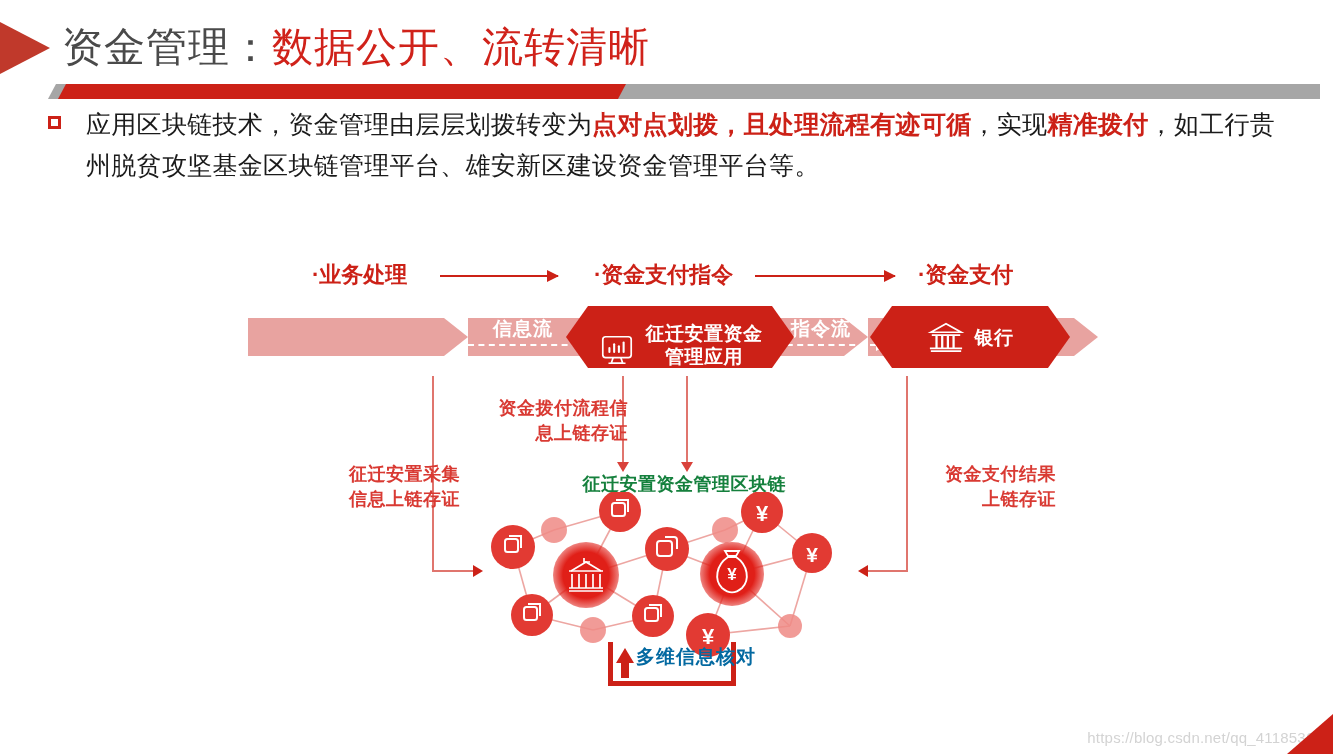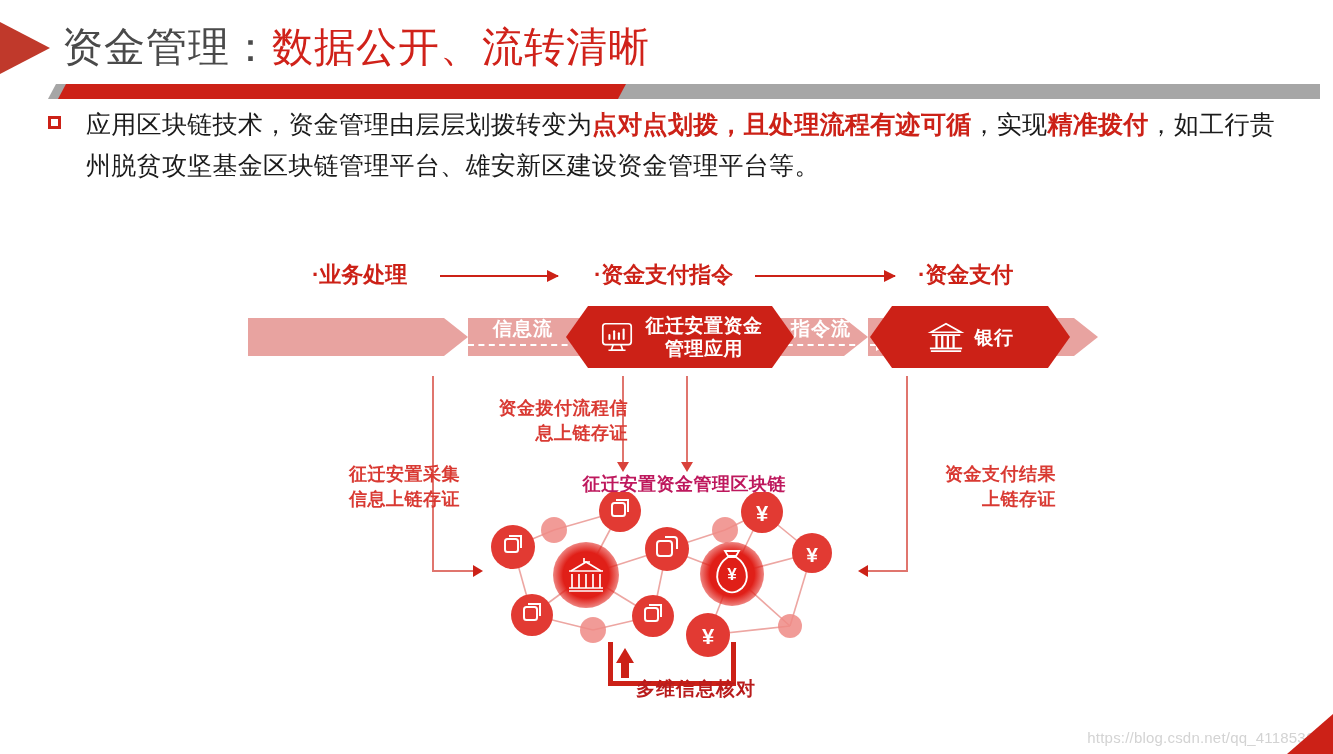--- a/index.html
+++ b/index.html
@@ -178,21 +178,21 @@
     height: 62px;
     background: #cc2117;
     clip-path: polygon(22px 0, calc(100% - 22px) 0, 100% 50%, calc(100% - 22px) 100%, 22px 100%, 0 50%);
     display: flex;
     align-items: center;
     justify-content: center;
     gap: 10px;
     padding: 0 12px;
   }
   .hex-1 { left: 278px; width: 214px; }
-  .hex-2 { left: 566px; width: 228px; }
+  .hex-2 { left: 566px; width: 228px; align-items: flex-end; }
   .hex-3 { left: 870px; width: 200px; }
 
   .hex-icon {
     width: 38px;
     height: 36px;
     flex-shrink: 0;
   }
   .hex-icon svg { display: block; width: 100%; height: 100%; }
 
   .hex-label {
@@ -245,21 +245,21 @@
     color: #d93a33;
     line-height: 25px;
     text-align: right;
     white-space: pre-line;
     letter-spacing: 0.5px;
   }
   .annot-flow   { left: 484px; top: 166px; width: 144px; }
   .annot-instr  { left: 686px; top: 166px; width: 132px; }
   .annot-left   { left: 290px; top: 232px; width: 170px; }
   .annot-right  { left: 896px; top: 232px; width: 160px; }
-  .annot-chain  { left: 556px; top: 242px; width: 230px; color: #be185d; }
+  .annot-chain  { left: 556px; top: 242px; width: 230px; color: #15803d; }
 
   
   .conn { position: absolute; background: #e0756e; }
 
   .conn-left-v  { left: 432px; top: 146px; width: 2px; height: 196px; }
   .conn-left-h  { left: 432px; top: 340px; width: 42px; height: 2px; }
   .conn-left-h::after {
     content: "";
     position: absolute;
     right: -9px; top: -5px;
@@ -338,24 +338,23 @@
     width: 8px;
     height: 18px;
     background: #cc2117;
   }
   .check-label {
     position: absolute;
     left: 636px;
     top: 414px;
     font-size: 19px;
     font-weight: bold;
-    color: #b91c1c;
+    color: #0369a1;
     letter-spacing: 1px;
     white-space: nowrap;
-    margin-top: 32px;
   }
 
   
   .watermark {
     position: absolute;
     right: 10px;
     bottom: 8px;
     font-size: 15px;
     color: #d3d3d3;
     letter-spacing: 0.2px;

